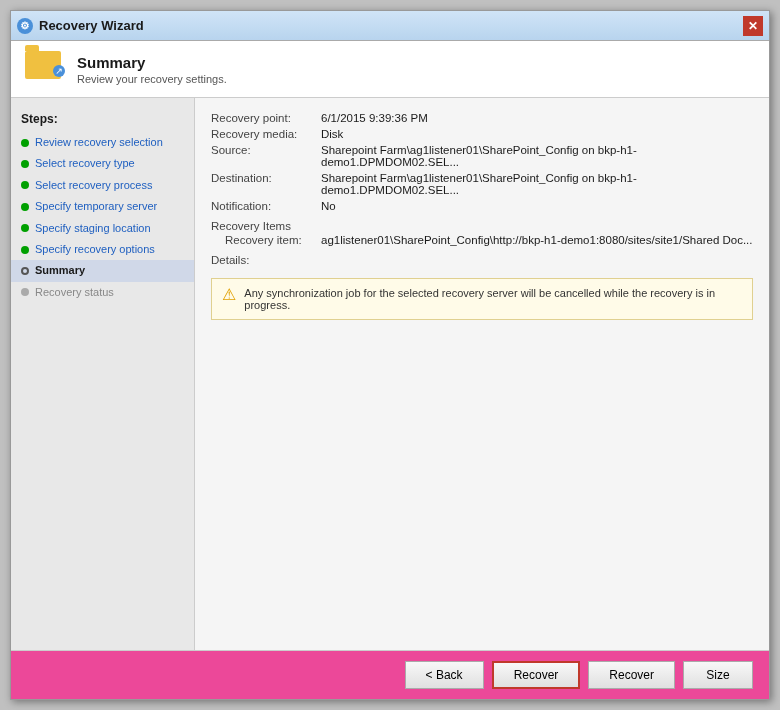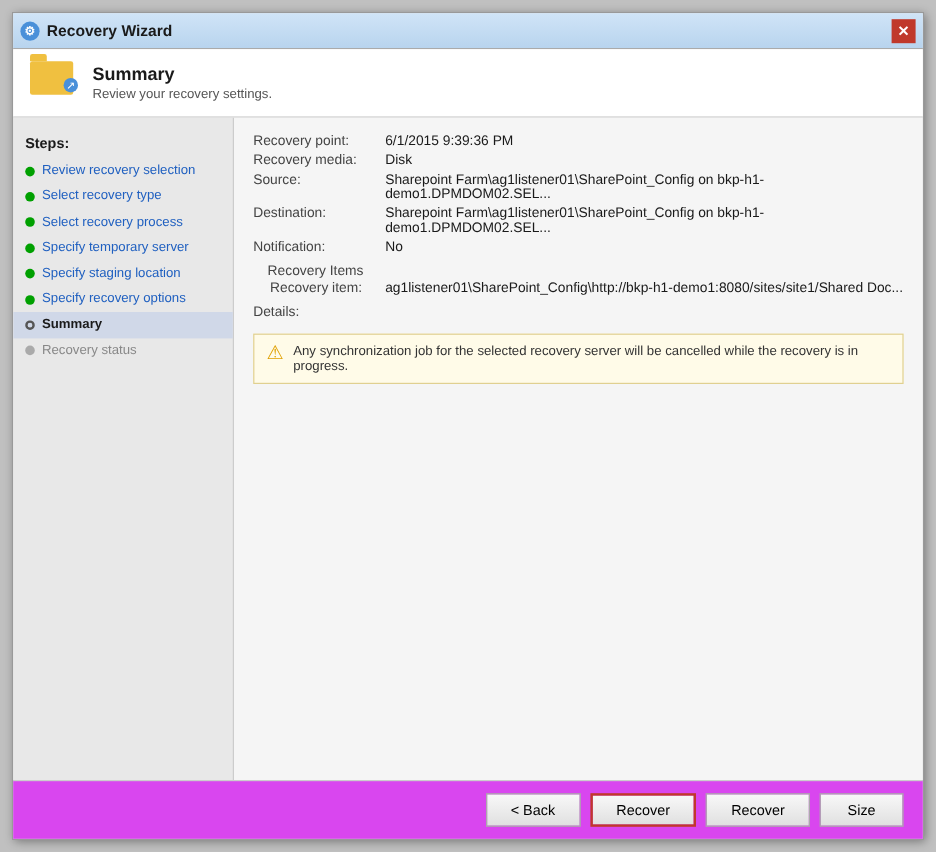--- a/index.html
+++ b/index.html
@@ -186,21 +186,21 @@
       color: #444;
       flex-shrink: 0;
     }
     .info-value {
       color: #1a1a1a;
       flex: 1;
     }
     .section-header {
       font-size: 11.5px;
       color: #444;
-      margin: 8px 12px 2px;
+      margin: 8px 0 2px;
     }
     .sub-label {
       width: 110px;
       color: #444;
       flex-shrink: 0;
       padding-left: 14px;
     }
     .details-section {
       margin-top: 8px;
     }
@@ -248,21 +248,21 @@
       color: #333;
       align-items: flex-start;
     }
     .warning-icon {
       color: #e0a000;
       font-size: 16px;
       flex-shrink: 0;
       line-height: 1;
     }
     .footer {
-      background: #d946ef;
+      background: #ec4899;
       border-top: 1px solid #ccc;
       padding: 10px 16px;
       display: flex;
       justify-content: flex-end;
       gap: 8px;
       flex-shrink: 0;
     }
     .btn {
       padding: 5px 20px;
       font-size: 12px;

